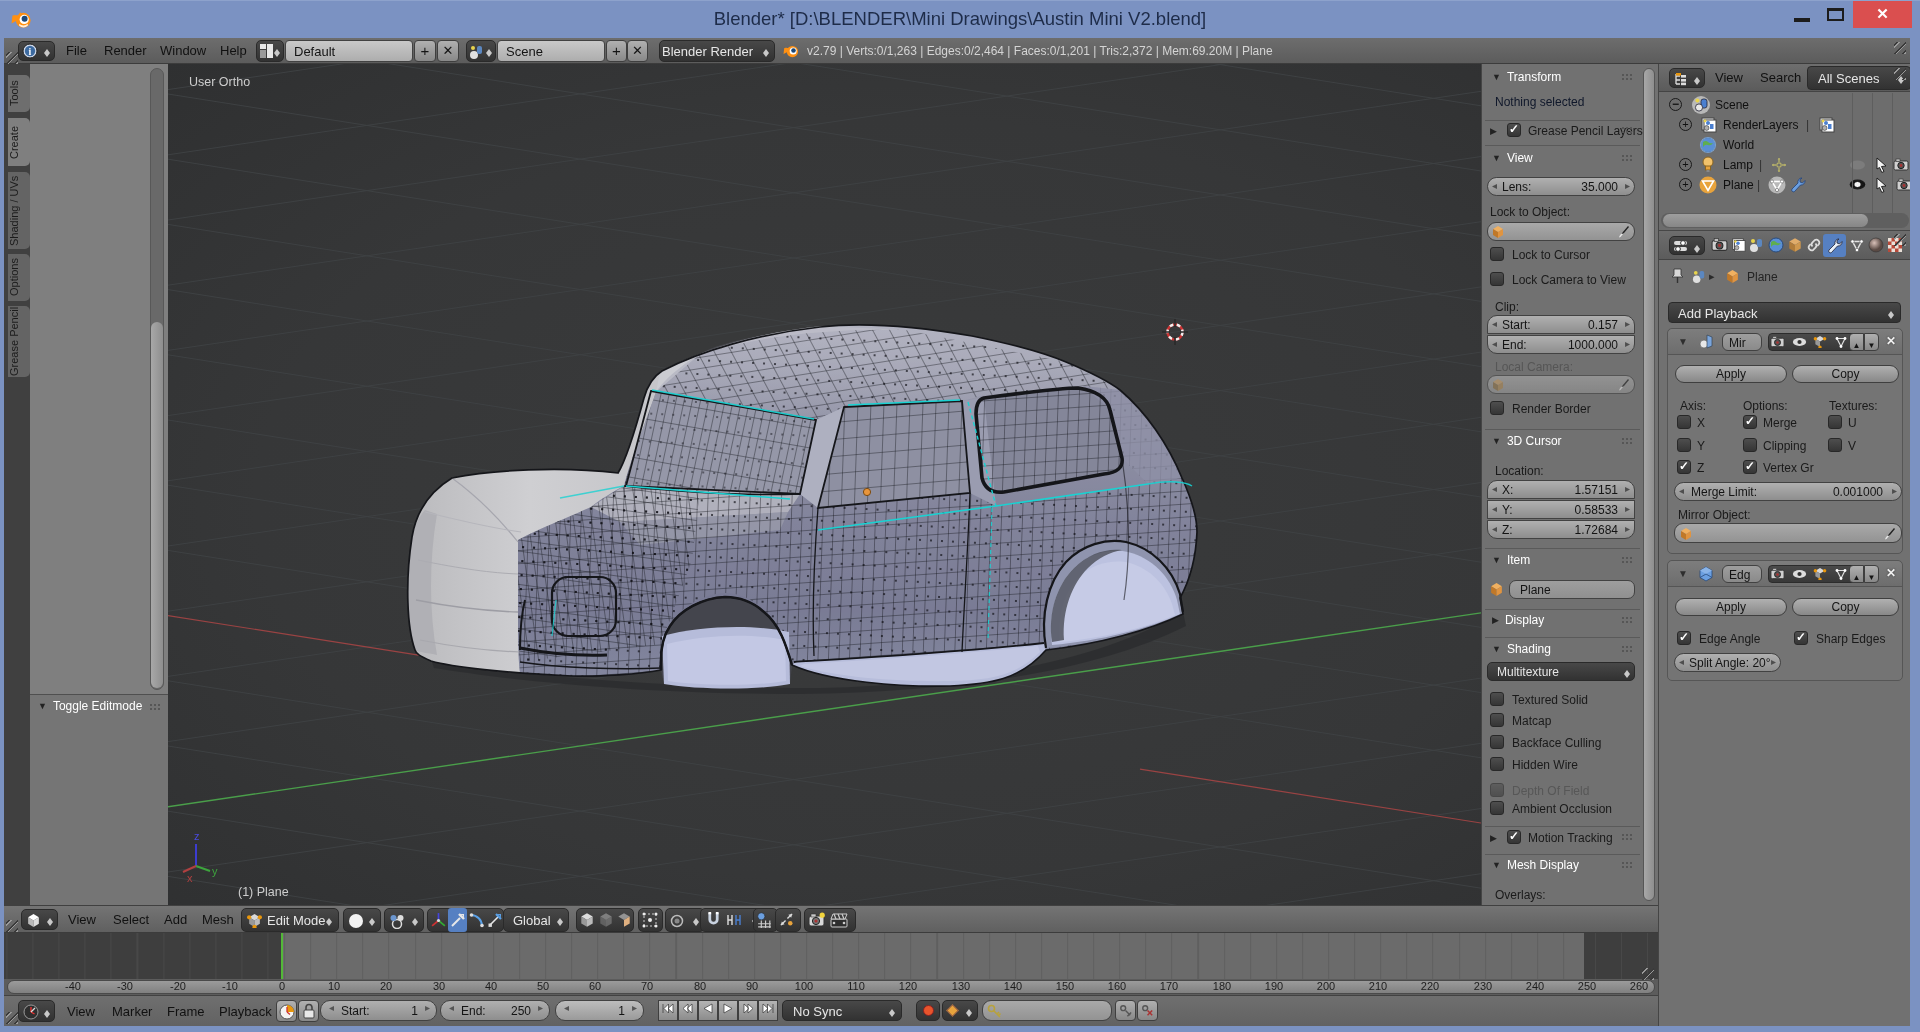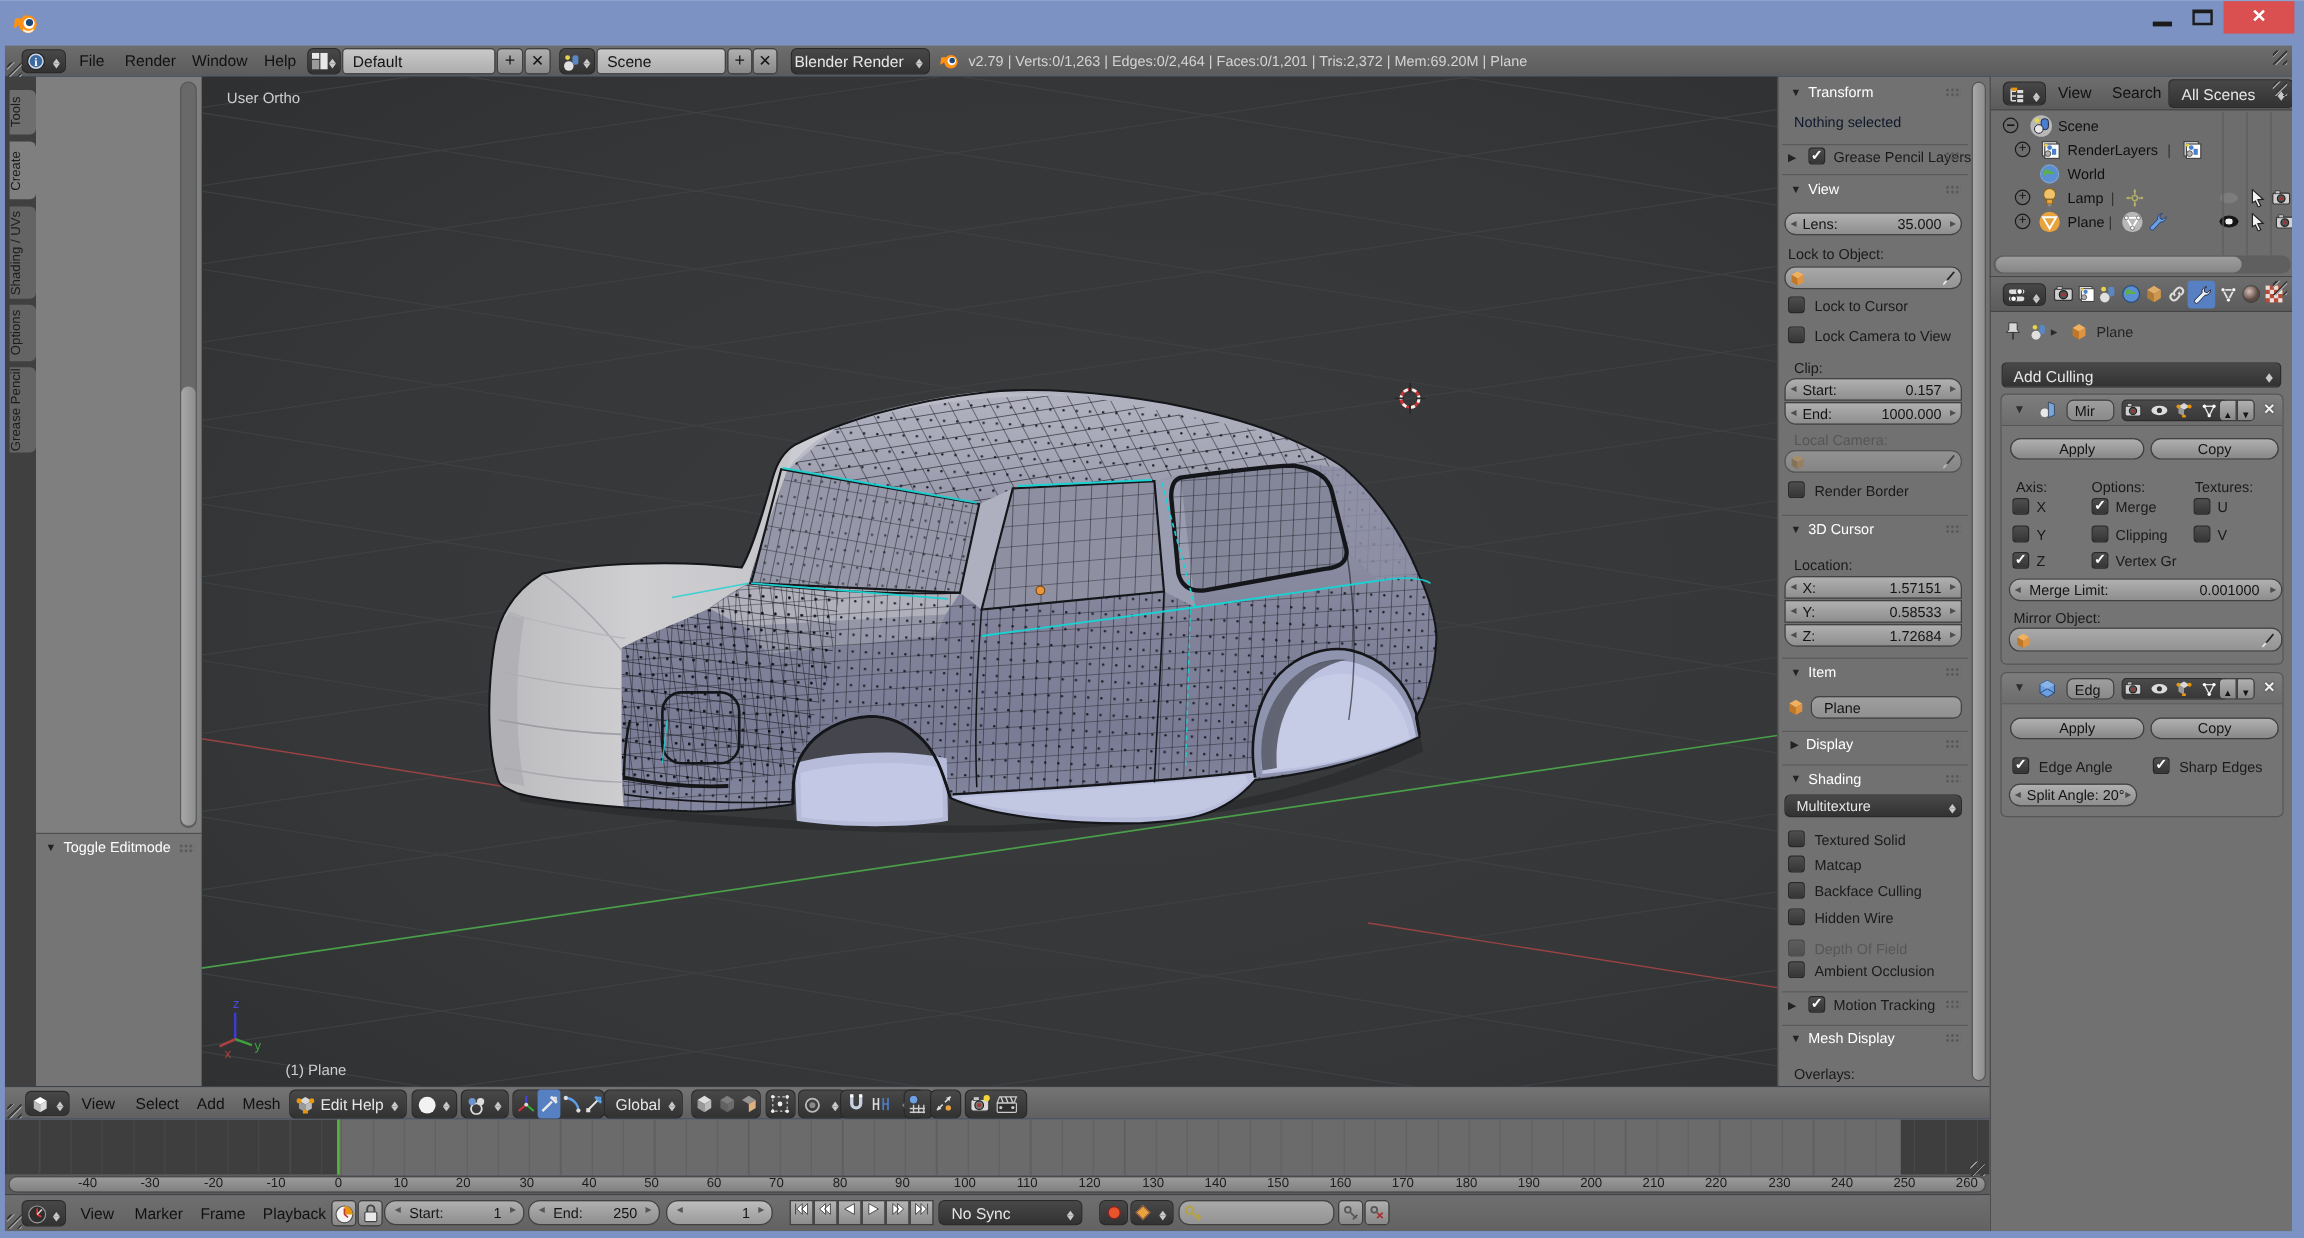--- a/index.html
+++ b/index.html
@@ -53,20 +53,21 @@
 #tls{position:absolute;left:4px;top:979px;width:1654px;height:16px;background:#5c5c5c}
 #tls .bar{position:absolute;left:3px;top:1px;width:1648px;height:14px;background:linear-gradient(#9b9b9b,#808080);border:1px solid #4a4a4a;border-radius:8px}
 .num{position:absolute;top:1px;font-size:11px;color:#1d1d1d;transform:translateX(-50%)}
 #tlh{position:absolute;left:4px;top:995px;width:1654px;height:31px;background:linear-gradient(#6f6f6f,#626262);border-top:1px solid #424242}
 .pbtn{position:absolute;top:4px;width:20px;height:21px;background:linear-gradient(#b4b4b4,#8c8c8c);border:1px solid #3f3f3f;color:#fdfdfd;text-align:center;line-height:19px;font-size:11px}
 .ico{position:absolute}
 .rgrip{position:absolute;width:12px;height:12px;background:repeating-linear-gradient(135deg,transparent 0 2px,#3a3a3a 2px 3.5px,#9a9a9a 3.5px 4.5px,transparent 4.5px 6px)}
 </style></head>
 <body>
 <div id="title">
+    <div class="txt">Blender* [D:\BLENDER\Mini Drawings\Austin Mini V2.blend]</div>
 <svg class="abs" style="left:11px;top:8px" width="22" height="21" viewBox="0 0 22 21">
 <path d="M7.8 7.4 C5.2 5.8 3.2 6.2 2.2 6.6 L6.5 9.8 Z" fill="#ff9012"></path>
 <path d="M9 3.2 L11.5 6 L7 7.2 Z" fill="#ff9012"></path>
 <circle cx="12.2" cy="11.2" r="7.4" fill="#ff9012"></circle>
 <path d="M1.5 6.5 L8 6.8 L5 12 L0.5 14.5 Z" fill="#ff9012"></path>
 <circle cx="13.2" cy="10.4" r="4.6" fill="#fff"></circle>
 <circle cx="13.6" cy="9.8" r="3.0" fill="#1c4878"></circle>
 <path d="M8.2 14.8 a6 6 0 0 0 8.6 0 l0 2 a7 7 0 0 1 -8.6 0 Z" fill="#fff" opacity=".85"></path>
 </svg>
 <div id="minb"></div>
@@ -456,21 +457,21 @@
 <div class="menu" style="left:198px;top:6px">Mesh</div>
 <div class="dk abs" style="left:237px;top:2px;width:98px;height:24px">
       <svg class="ico" style="left:5px;top:4px" width="15" height="15" viewBox="0 0 14 14">
         <path d="M7 1 12 4 7 7 2 4Z" fill="#d8d8d8"></path>
         <path d="M2 4 7 7 7 13 2 10Z" fill="#999"></path>
         <path d="M12 4 7 7 7 13 12 10Z" fill="#bbb"></path>
         <circle cx="2" cy="4" r="2" fill="#e8960c"></circle>
         <circle cx="12" cy="4" r="2" fill="#e8960c"></circle>
         <circle cx="7" cy="13" r="2" fill="#e8960c"></circle>
       </svg>
-      <span style="position:absolute;left:25px;top:4px;font-size:13px">Edit Help</span>
+      <span style="position:absolute;left:25px;top:4px;font-size:13px">Edit Mode</span>
       <i class="ud" style="left:84px;top:11px"></i>
     </div>
 <div class="dk abs" style="left:339px;top:2px;width:38px;height:24px">
       <svg class="ico" style="left:4px;top:4px" width="16" height="16">
         <circle cx="8" cy="8" r="7" fill="#f2f2f2"></circle>
         <circle cx="8" cy="8" r="7" fill="url(#)"></circle>
       </svg>
       <i class="ud" style="left:25px;top:11px"></i>
     </div>
 <div class="dk abs" style="left:380px;top:2px;width:40px;height:24px">
@@ -786,21 +787,21 @@
       <circle cx="4" cy="4" r="2" fill="#e8d44d"></circle>
     </svg>
 <span class="abs" style="left:50px;top:39px;color:#2a2a2a;font-size:11px">▸</span>
 <svg class="ico" style="left:66px;top:38px" width="15" height="15" viewBox="0 0 14 14">
       <path d="M7 1 12 4 7 7 2 4Z" fill="#f0b060"></path>
       <path d="M2 4 7 7 7 13 2 10Z" fill="#c07828"></path>
       <path d="M12 4 7 7 7 13 12 10Z" fill="#e09440"></path>
     </svg>
 <span class="abs" style="left:88px;top:39px;color:#242424">Plane</span>
 <div class="dk abs" style="left:9px;top:71px;width:233px;height:21px;border-radius:4px">
-      <span style="position:absolute;left:9px;top:3px;font-size:13px">Add Culling</span>
+      <span style="position:absolute;left:9px;top:3px;font-size:13px">Add Playback</span>
       <i class="ud" style="left:219px;top:10px"></i>
     </div>
 
 <div class="panel" style="top:97px;height:226px">
 <div class="pt"></div>
 <span class="abs" style="left:10px;top:7px;font-size:10px;color:#2e2e2e">▼</span>
 <svg class="ico" style="left:30px;top:4px" width="17" height="17" viewBox="0 0 17 17">
         <circle cx="6" cy="11" r="4" fill="#e8e8e8" stroke="#666" stroke-width=".7"></circle>
         <path d="M9 2 14 4 14 13 9 15Z" fill="#7aa5dc" stroke="#345" stroke-width=".7"></path>
       </svg>

